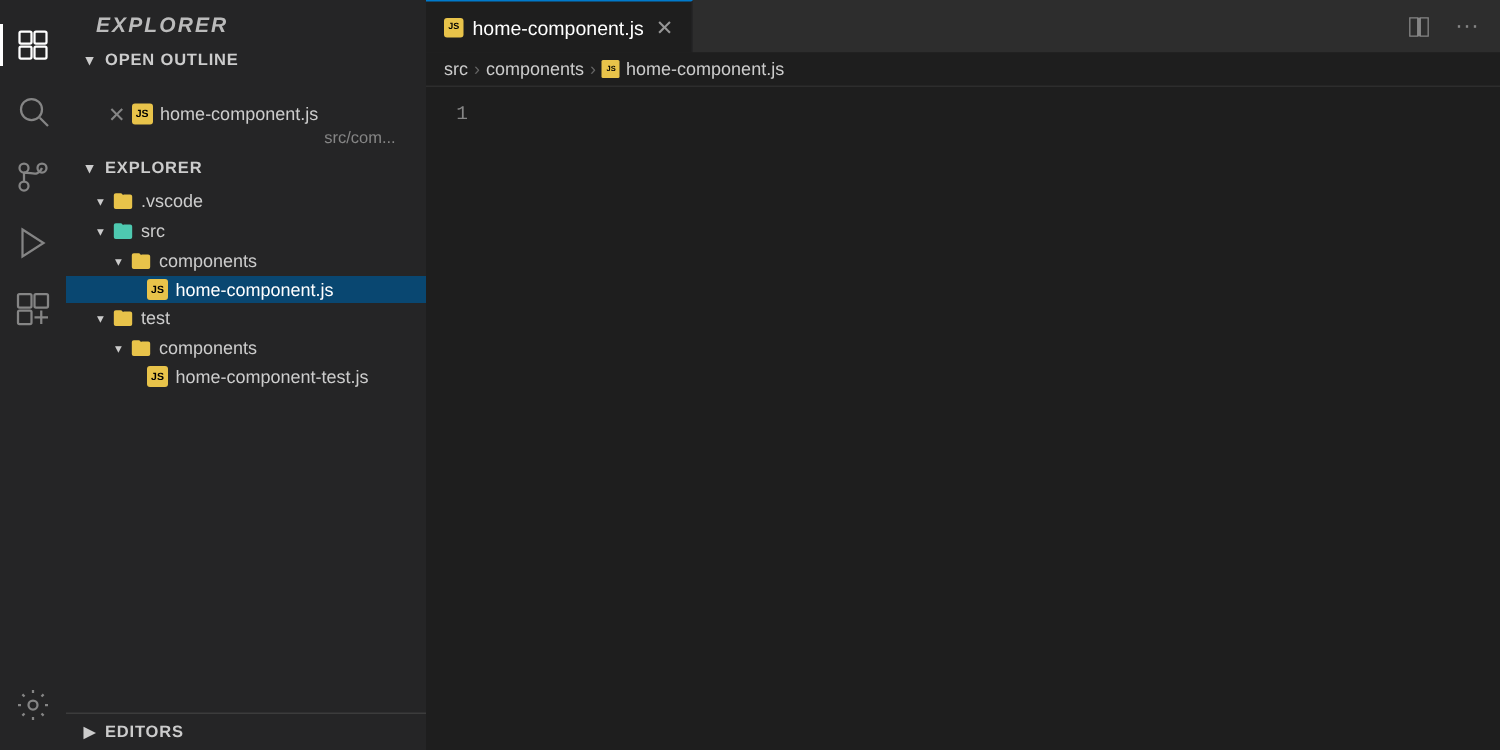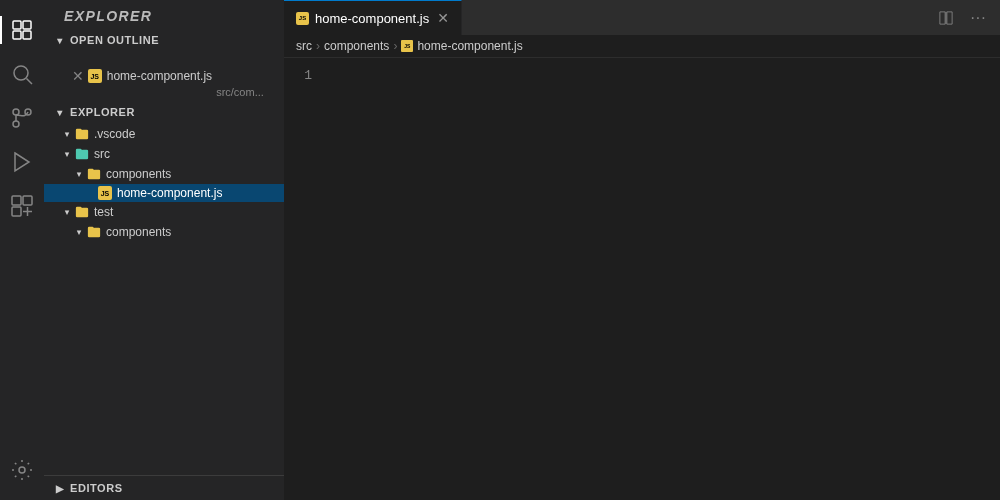--- a/index.html
+++ b/index.html
@@ -420,20 +420,25 @@
   <div class="tree-item indent-2">
     <span class="chevron-small">▾</span>
     <span class="folder-icon folder-yellow">
       <svg width="14" height="14" viewBox="0 0 16 16" fill="currentColor">
         <path d="M1 3.5A1.5 1.5 0 012.5 2h3.764a1 1 0 01.707.293L8 3.414A1 1 0 018.707 3H13.5A1.5 1.5 0 0115 4.5v8a1.5 1.5 0 01-1.5 1.5h-11A1.5 1.5 0 011 12.5v-9z"></path>
       </svg>
     </span>
     <span>components</span>
   </div>
 
+  <div class="tree-item indent-3">
+    <span class="chevron-small" style="visibility:hidden">▾</span>
+    <span class="file-icon-js" style="margin-right:5px;">JS</span>
+    <span>home-component-test.js</span>
+  </div>
 
   <div class="outline-section">
     <div class="section-header">
       <span class="chevron">▶</span>
       <span>EDITORS</span>
     </div>
   </div>
 </div>
 
 <div class="editor-area">

